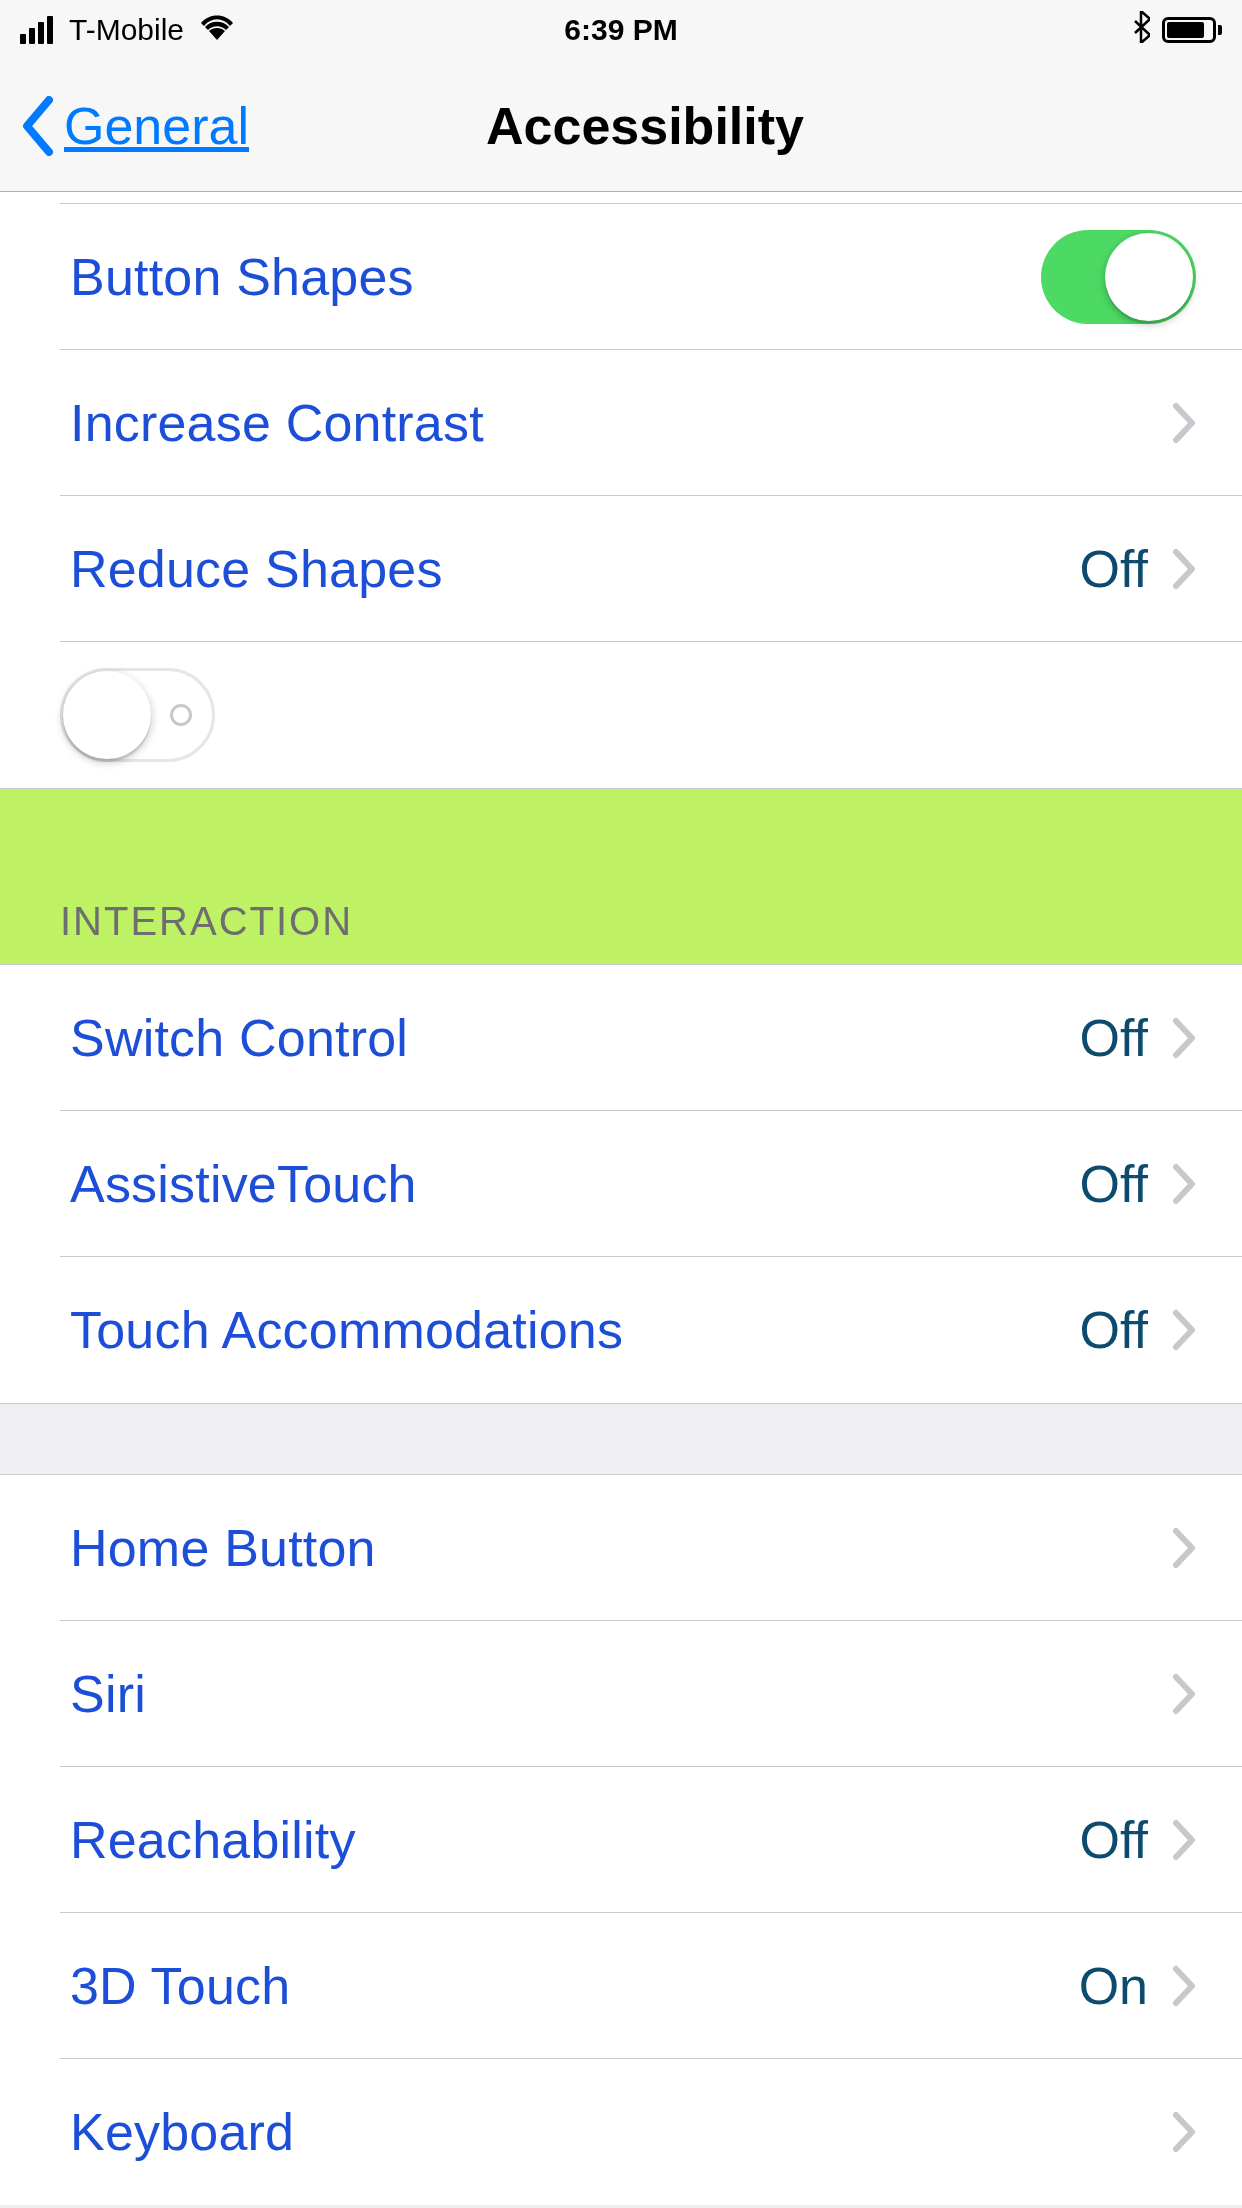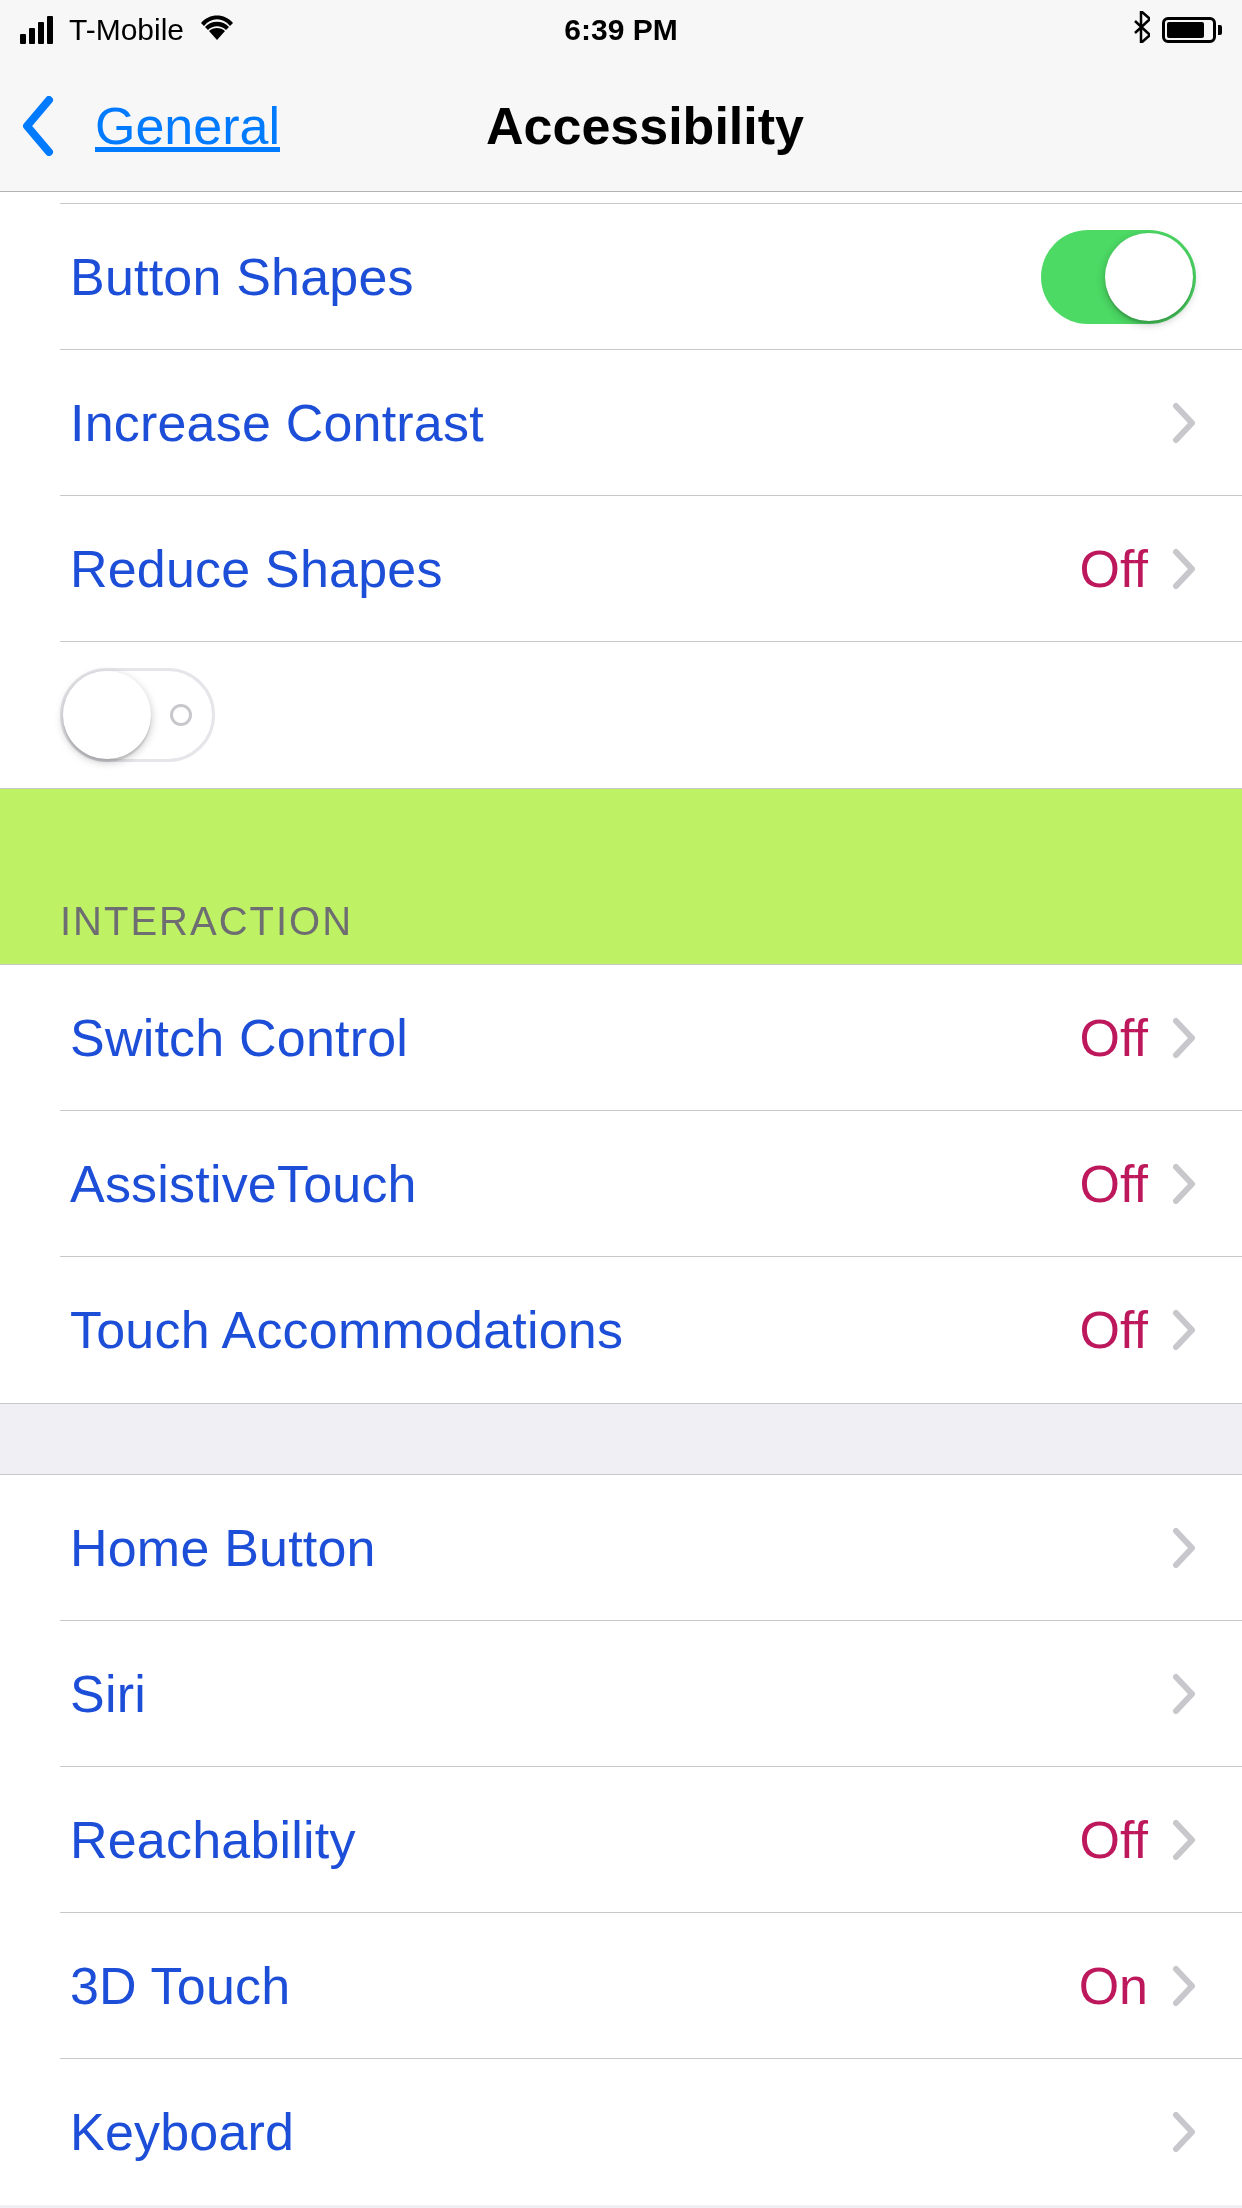--- a/index.html
+++ b/index.html
@@ -106,21 +106,20 @@
       display: flex;
       align-items: center;
       gap: 8px;
       color: #007aff;
       font-size: 52px;
       cursor: pointer;
     }
     .back-text {
       text-decoration: underline;
       font-weight: 400;
-      margin-left: 31px;
     }
     .nav-title {
       position: absolute;
       left: 50%;
       transform: translateX(-50%);
       font-size: 52px;
       font-weight: 600;
       color: #000;
       margin-left: 24px;
     }
@@ -162,21 +161,21 @@
       letter-spacing: 0.2px;
       margin-left: 10px;
     }
     .row-right {
       display: flex;
       align-items: center;
       gap: 24px;
     }
     .row-detail {
       font-size: 52px;
-      color: #be185d;
+      color: #0c4a6e;
     }
     .chevron-right {
       color: #c7c7cc;
     }
     
     .toggle {
       width: 155px;
       height: 94px;
       border-radius: 47px;
       position: relative;

